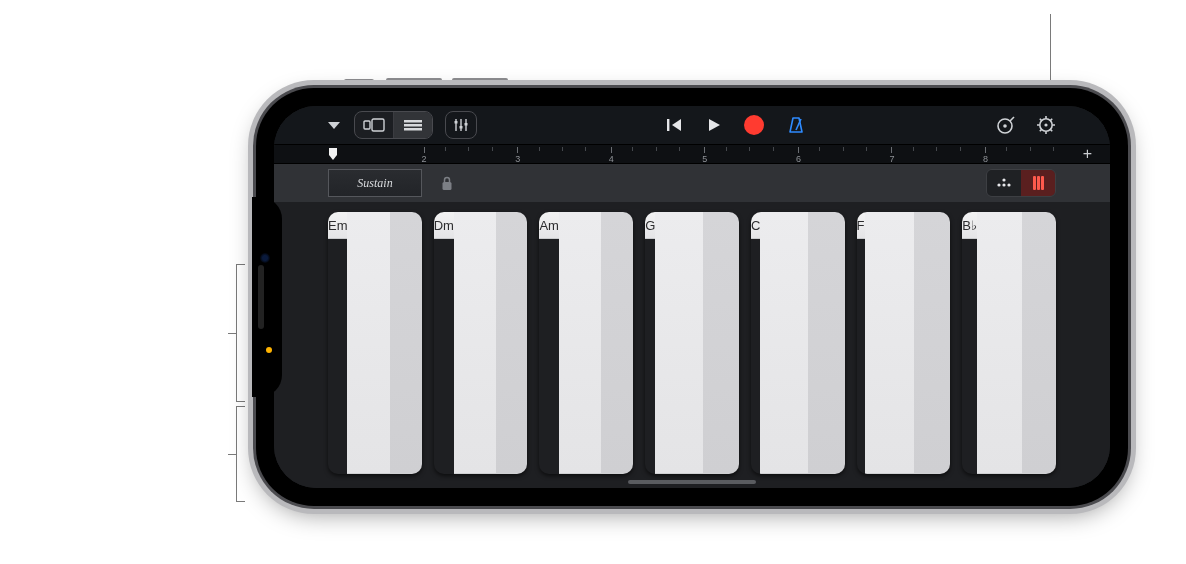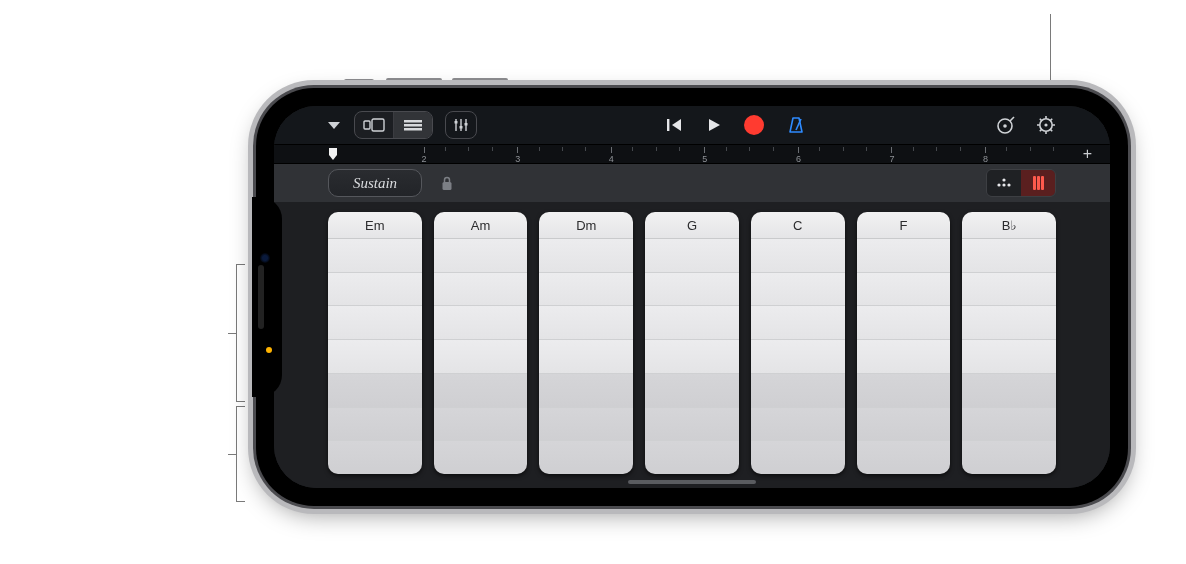--- a/index.html
+++ b/index.html
@@ -47,30 +47,30 @@
 .ruler{height:18px;background:#0e1013;border-top:1px solid #000;border-bottom:1px solid #000;display:flex;align-items:center;position:relative;padding-left:54px;padding-right:18px;}
 .ruler .ph{position:absolute;left:54px;top:2px;color:#fff;}
 .ruler .ticks{flex:1;height:100%;position:relative;color:#8e9196;font-size:9px;}
 .tickmaj{position:absolute;top:2px;display:flex;flex-direction:column;align-items:center;}
 .tickmaj:before{content:"";width:1px;height:6px;background:#6a6d72;margin-bottom:1px;}
 .tickmin{position:absolute;top:2px;width:1px;height:4px;background:#45484d;}
 .ruler .plus{color:#c9ccd0;font-size:16px;font-weight:200;padding-left:6px;}
 
 
 .instbar{height:38px;background:#303236;display:flex;align-items:center;padding:0 54px 0 54px;gap:12px;}
-.sustain{width:92px;height:26px;border:1px solid #55575c;border-radius:10px;background:linear-gradient(#2a2c30,#222428);display:flex;align-items:center;justify-content:center;color:#d9dbde;font-family:"Snell Roundhand","Brush Script MT",cursive;font-size:15px;font-style:italic;}
+.sustain{width:92px;height:26px;border:1px solid #55575c;border-radius:0;background:linear-gradient(#2a2c30,#222428);display:flex;align-items:center;justify-content:center;color:#d9dbde;font-family:"Snell Roundhand","Brush Script MT",cursive;font-size:12px;font-style:italic;}
 .lockbtn{width:26px;height:26px;display:flex;align-items:center;justify-content:center;color:#7c7f85;}
 .viewtoggle{display:flex;border:1px solid #3d3f43;border-radius:6px;overflow:hidden;margin-left:auto;height:26px;}
 .viewtoggle .tbtn{width:34px;}
 .viewtoggle .tbtn.scale{background:#1f2124;}
 .viewtoggle .tbtn.chordv{background:#5a1f1f;}
 
 
 .chords{flex:1;display:flex;gap:12px;padding:10px 54px 14px 54px;background:#1e1f22;}
-.chordcol{flex:1;display:flex;flex-direction:column;border-radius:10px;overflow:hidden;box-shadow:0 2px 4px rgba(0,0,0,.6);}
+.chordcol{flex:1;display:flex;flex-direction:row;border-radius:10px;overflow:hidden;box-shadow:0 2px 4px rgba(0,0,0,.6);justify-content:center;}
 .chordlabel{height:26px;background:linear-gradient(#f2f2f2,#e5e5e7);color:#2c2c2e;font-size:13px;font-weight:500;display:flex;align-items:center;justify-content:center;border-bottom:1px solid #c9cacc;}
 .seg{flex:1;border-bottom:1px solid #cfd0d2;}
 .seg.light{background:linear-gradient(#ececee,#e4e4e6);}
 .seg.light:last-of-type{border-bottom:1px solid #bfc0c3;}
 .seg.dark{background:linear-gradient(#d5d5d8,#cfcfd2);}
 .seg:last-child{border-bottom:none;}
 
 .homebar{position:absolute;bottom:4px;left:50%;transform:translateX(-50%);width:128px;height:4px;border-radius:2px;background:#5a5c60;}
 
 
@@ -271,31 +271,31 @@
           <div class="chordlabel">Em</div>
           <div class="seg light"></div>
           <div class="seg light"></div>
           <div class="seg light"></div>
           <div class="seg light"></div>
           <div class="seg dark"></div>
           <div class="seg dark"></div>
           <div class="seg dark"></div>
         </div>
         <div class="chordcol">
+          <div class="chordlabel">Dm</div>
+          <div class="seg light"></div>
+          <div class="seg light"></div>
+          <div class="seg light"></div>
+          <div class="seg light"></div>
+          <div class="seg dark"></div>
+          <div class="seg dark"></div>
+          <div class="seg dark"></div>
+        </div>
+        <div class="chordcol">
           <div class="chordlabel">Am</div>
-          <div class="seg light"></div>
-          <div class="seg light"></div>
-          <div class="seg light"></div>
-          <div class="seg light"></div>
-          <div class="seg dark"></div>
-          <div class="seg dark"></div>
-          <div class="seg dark"></div>
-        </div>
-        <div class="chordcol">
-          <div class="chordlabel">Dm</div>
           <div class="seg light"></div>
           <div class="seg light"></div>
           <div class="seg light"></div>
           <div class="seg light"></div>
           <div class="seg dark"></div>
           <div class="seg dark"></div>
           <div class="seg dark"></div>
         </div>
         <div class="chordcol">
           <div class="chordlabel">G</div>

